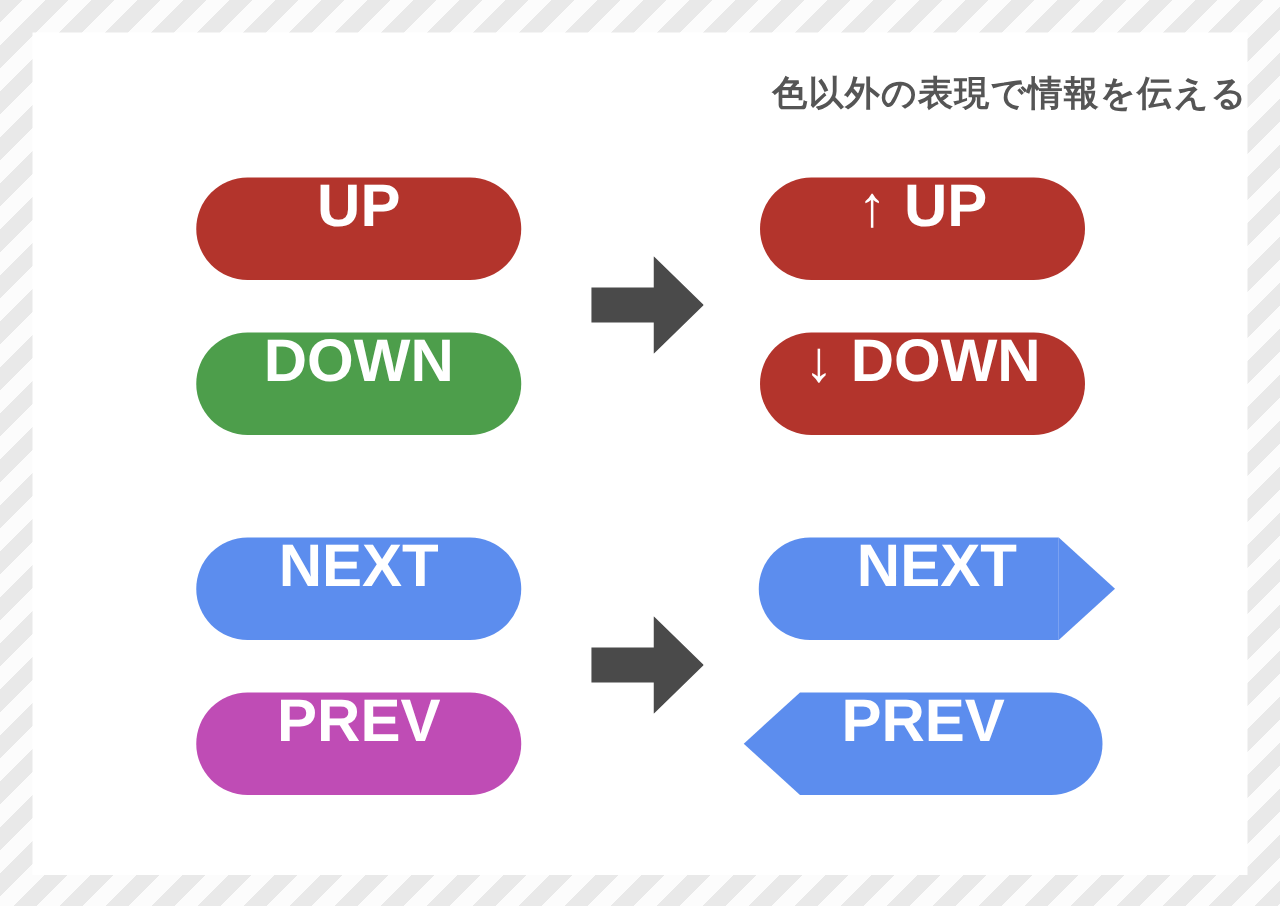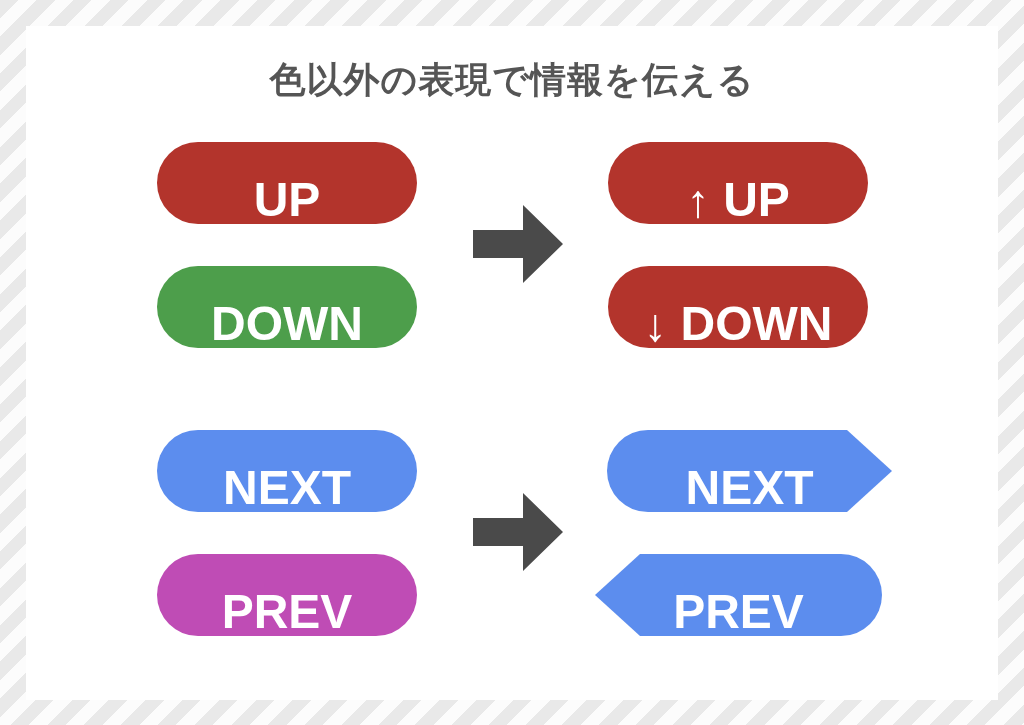--- a/index.html
+++ b/index.html
@@ -26,33 +26,33 @@
     top: 26px;
     width: 972px;
     height: 674px;
     background: var(--card_bg, #ffffff);
   }
   .title {
     position: absolute;
     top: 30px;
     left: 0;
     width: 100%;
-    text-align: center;
-    font-size: 36px;
+    text-align: right;
+    font-size: 28px;
     font-weight: bold;
     letter-spacing: 1px;
     color: var(--title_text, #555555);
   }
   .btn {
     position: absolute;
     width: 260px;
     height: 82px;
     border-radius: 41px;
     display: flex;
-    align-items: flex-end;
+    align-items: flex-start;
     justify-content: center;
     gap: 14px;
     color: #ffffff;
     font-size: 48px;
     font-weight: bold;
     line-height: 1;
     white-space: nowrap;
   }
   .red     { background: var(--red, #b3342c); }
   .green   { background: var(--green, #4d9e4b); }

